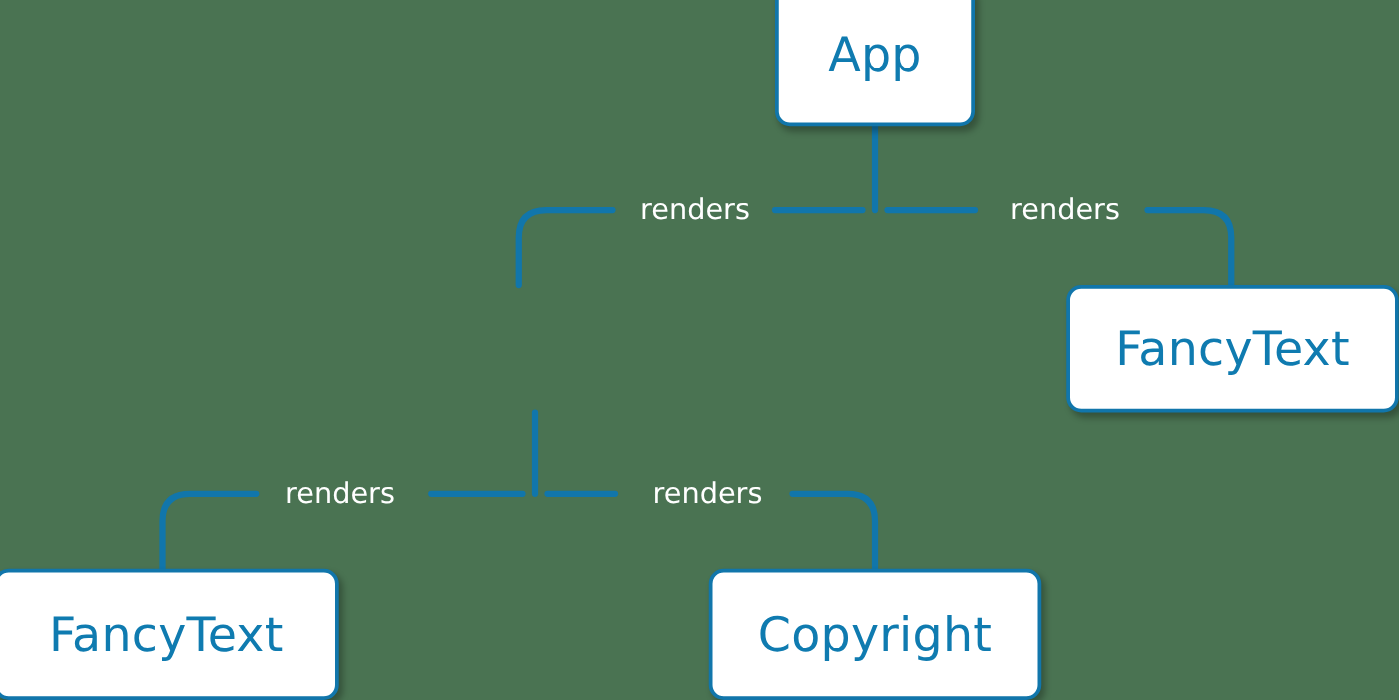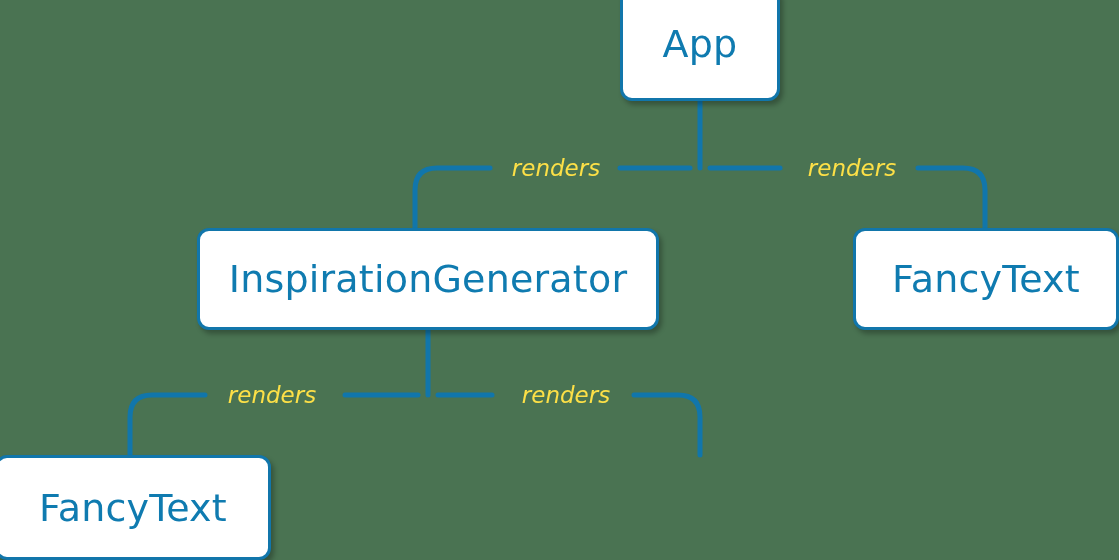--- a/index.html
+++ b/index.html
@@ -37,27 +37,26 @@
     justify-content: center;
     font-size: 38px;
     font-weight: 400;
     letter-spacing: 0.2px;
     white-space: nowrap;
     box-shadow: 3px 4px 5px rgba(0, 0, 0, 0.28);
     z-index: 2;
   }
   .edge-label {
     position: absolute;
-    color: #fde047;
+    color: #ffffff;
     font-size: 23px;
     font-weight: 400;
     white-space: nowrap;
     z-index: 3;
     transform: translate(-50%, -50%);
-    font-style: italic;
   }
   
   #node-app        { left: 620px; top: -14px;  width: 160px; height: 115px; }
   #node-inspgen    { left: 197px; top: 228px;  width: 462px; height: 102px; }
   #node-fancy-r    { left: 853px; top: 228px;  width: 266px; height: 102px; }
   #node-fancy-b    { left: -5px;  top: 455px;  width: 276px; height: 105px; }
   #node-copyright  { left: 567px; top: 455px;  width: 266px; height: 105px; }
 </style>
 </head>
 <body>
@@ -82,32 +81,32 @@
 
       <path d="M 438 395 L 492 395"></path>
       <path d="M 634 395 L 678 395 Q 700 395 700 417 L 700 455"></path>
     </g>
   </svg>
 
   <div class="node" id="node-app">
     <span>App</span>
   </div>
 
-  <div class="node" id="node-inspgen">
-    <span>InspirationGenerator</span>
-  </div>
 
   <div class="node" id="node-fancy-r">
     <span>FancyText</span>
   </div>
 
   <div class="node" id="node-fancy-b">
     <span>FancyText</span>
   </div>
 
+  <div class="node" id="node-copyright">
+    <span>Copyright</span>
+  </div>
 
   <div class="edge-label" style="left:556px; top:168px;">renders</div>
 
   <div class="edge-label" style="left:852px; top:168px;">renders</div>
 
   <div class="edge-label" style="left:272px; top:395px;">renders</div>
 
   <div class="edge-label" style="left:566px; top:395px;">renders</div>
 
 </div>

